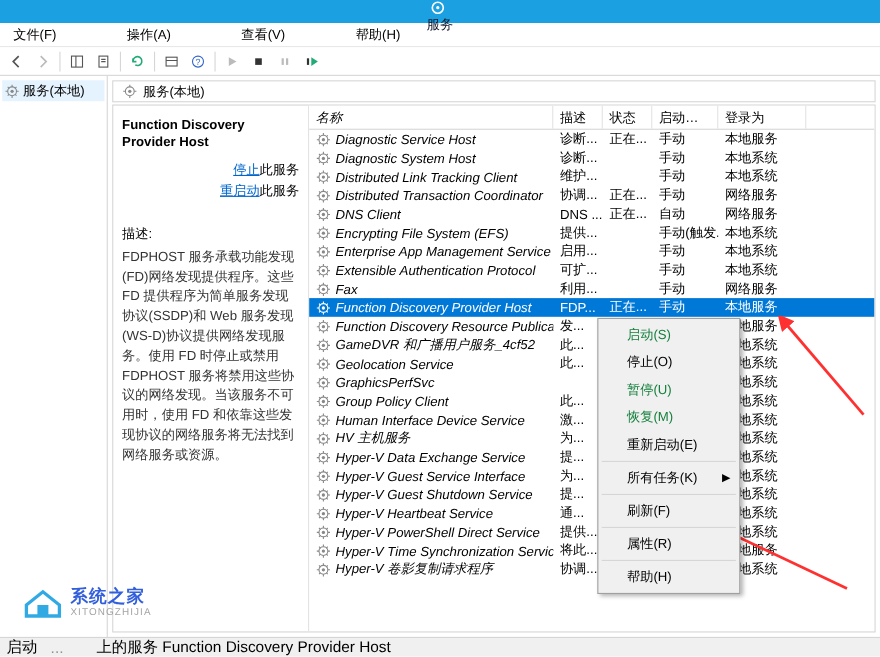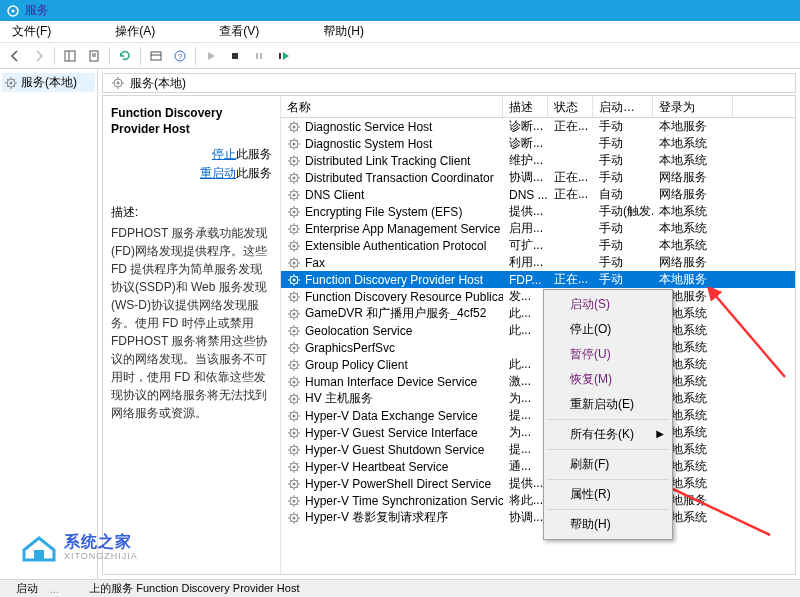--- a/index.html
+++ b/index.html
@@ -1,19 +1,19 @@
 <!DOCTYPE html>
 <html><head>
 <meta charset="utf-8">
 <style>
 * { margin: 0; padding: 0; box-sizing: border-box; font-family: "Microsoft YaHei", "Segoe UI", Tahoma, sans-serif; }
 body { width: 800px; height: 597px; background: #fff; font-size: 12px; color: #000; position: relative; overflow: hidden; }
 
 
-.titlebar { height: 21px; background: #1ba1e2; color: #4c1d95; display: flex; align-items: center; padding: 0 6px; }
+.titlebar { height: 21px; background: #1ba1e2; color: #0f172a; display: flex; align-items: center; padding: 0 6px; flex-direction: column; }
 .titlebar .icon { width: 14px; height: 14px; margin-right: 5px; }
 .titlebar .title { font-size: 12px; }
 
 
 .menubar { height: 22px; background: #fff; display: flex; align-items: center; padding: 0 4px; border-bottom: 1px solid #e3e3e3; gap: 48px; }
 .menubar .menu-item { padding: 2px 8px; cursor: default; }
 
 
 .toolbar { height: 26px; background: #fff; display: flex; align-items: center; padding: 0 4px; border-bottom: 1px solid #d6d6d6; gap: 2px; }
 .toolbar .tb-btn { width: 22px; height: 22px; display: inline-flex; align-items: center; justify-content: center; cursor: default; border: 1px solid transparent; }
@@ -37,41 +37,41 @@
 .desc-links a { color: #0066cc; text-decoration: underline; cursor: pointer; }
 .desc-links { margin-bottom: 20px; text-align: right; }
 .desc-links div { line-height: 1.6; }
 .desc-label { margin-bottom: 3px; }
 .desc-text { line-height: 1.5; color: #333; }
 
 
 .list-pane { flex: 1; position: relative; overflow: hidden; }
 .list-header { display: flex; height: 22px; background: #fff; border-bottom: 1px solid #d6d6d6; position: sticky; top: 0; }
 .list-header .col { padding: 3px 6px; border-right: 1px solid #e3e3e3; overflow: hidden; white-space: nowrap; text-overflow: ellipsis; }
-.col-name { width: 222px; }
+.col-name { width: 222px; font-style: italic; }
 .col-desc { width: 45px; }
 .col-status { width: 45px; }
 .col-startup { width: 60px; }
 .col-logon { width: 80px; }
 
 .list-rows { overflow-y: auto; height: calc(100% - 22px); }
 .row { display: flex; height: 17px; align-items: center; cursor: default; }
 .row.selected { background: #0078d7; color: #fff; }
 .row .cell { padding: 0 6px; overflow: hidden; white-space: nowrap; text-overflow: ellipsis; display: flex; align-items: center; }
 .row .cell.name .gear { width: 14px; height: 14px; margin-right: 4px; flex-shrink: 0; }
 
 
 .context-menu { position: absolute; left: 543px; top: 289px; width: 130px; background: #f0f0f0; border: 1px solid #a0a0a0; box-shadow: 2px 2px 4px rgba(0,0,0,0.3); z-index: 1000; padding: 2px; }
 .context-menu .cm-item { padding: 4px 20px 4px 24px; cursor: default; position: relative; }
-.context-menu .cm-item.disabled { color: #701a75; }
+.context-menu .cm-item.disabled { color: #15803d; }
 .context-menu .cm-sep { height: 1px; background: #d6d6d6; margin: 2px 1px; }
 .context-menu .arrow { position: absolute; right: 6px; top: 6px; font-size: 10px; }
 
 
-.statusbar { height: 18px; border-top: 1px solid #d6d6d6; padding: 1px 16px; display: flex; align-items: center; background: #f0f0f0; font-size: 11px; }
+.statusbar { height: 18px; border-top: 1px solid #d6d6d6; padding: 1px 6px; display: flex; align-items: center; background: #f0f0f0; font-size: 14px; }
 
 
 .watermark { position: absolute; left: 20px; top: 530px; display: flex; align-items: center; opacity: 0.9; z-index: 500; }
 .watermark .logo { width: 38px; height: 32px; margin-right: 6px; }
 .watermark .txt-main { font-size: 16px; font-weight: bold; color: #1d4ed8; letter-spacing: 1px; }
 .watermark .txt-sub { font-size: 9px; color: #999; letter-spacing: 1px; margin-top: -2px; }
 
 
 .anno { position: absolute; z-index: 400; pointer-events: none; }
 

